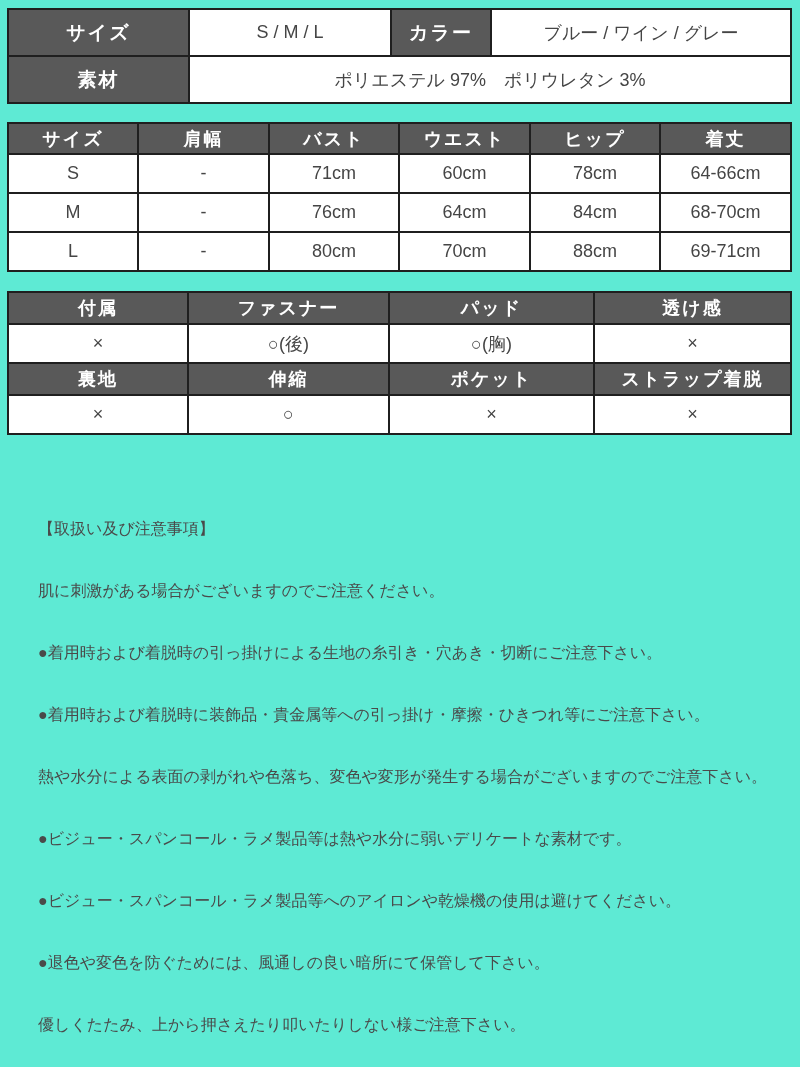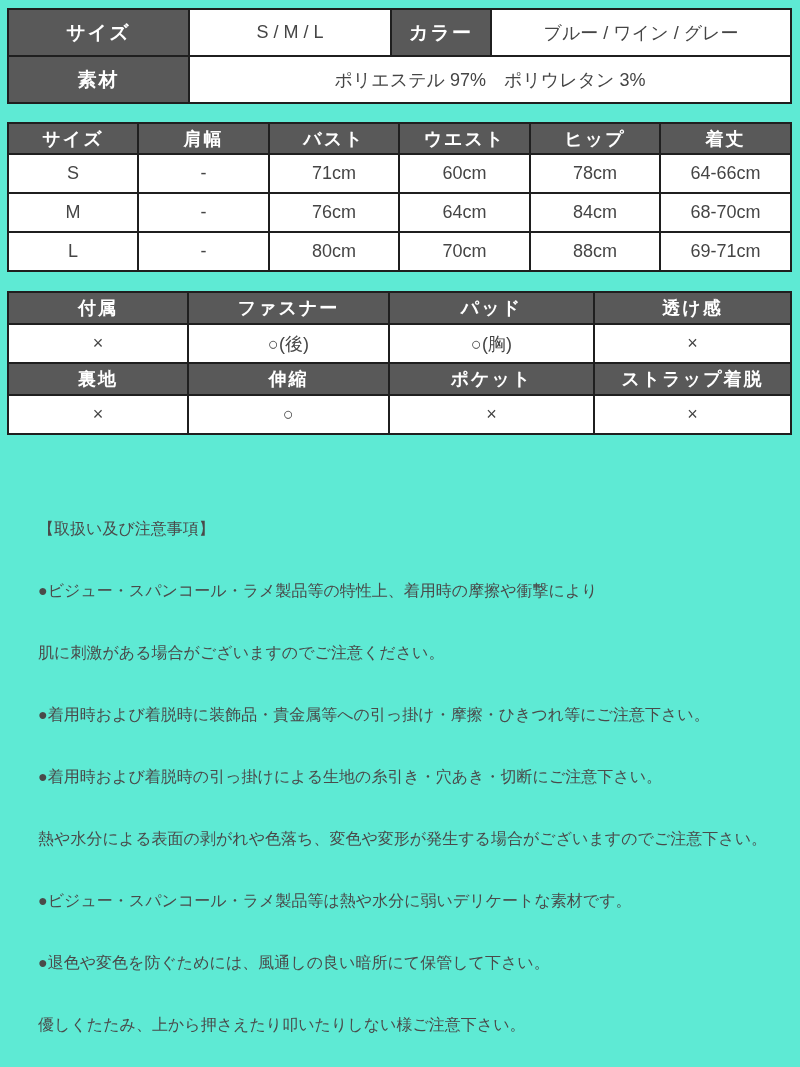--- a/index.html
+++ b/index.html
@@ -168,23 +168,23 @@
       <td class="val">×</td>
       <td class="val">○</td>
       <td class="val">×</td>
       <td class="val">×</td>
     </tr>
   </tbody>
     </table>
 
   <div class="notes">
     <div>【取扱い及び注意事項】</div>
-    <div>●ビジュー・スパンコール・ラメ製品等の特性上、着用時の摩擦や衝撃により</div>
     <div>肌に刺激がある場合がございますのでご注意ください。</div>
+    <div>●着用時および着脱時の引っ掛けによる生地の糸引き・穴あき・切断にご注意下さい。</div>
     <div>●着用時および着脱時に装飾品・貴金属等への引っ掛け・摩擦・ひきつれ等にご注意下さい。</div>
-    <div>●着用時および着脱時の引っ掛けによる生地の糸引き・穴あき・切断にご注意下さい。</div>
     <div>熱や水分による表面の剥がれや色落ち、変色や変形が発生する場合がございますのでご注意下さい。</div>
     <div>●ビジュー・スパンコール・ラメ製品等は熱や水分に弱いデリケートな素材です。</div>
+    <div>●ビジュー・スパンコール・ラメ製品等へのアイロンや乾燥機の使用は避けてください。</div>
     <div>●退色や変色を防ぐためには、風通しの良い暗所にて保管して下さい。</div>
     <div>優しくたたみ、上から押さえたり叩いたりしない様ご注意下さい。</div>
   </div>
 
 </div>
 
 </body></html>

